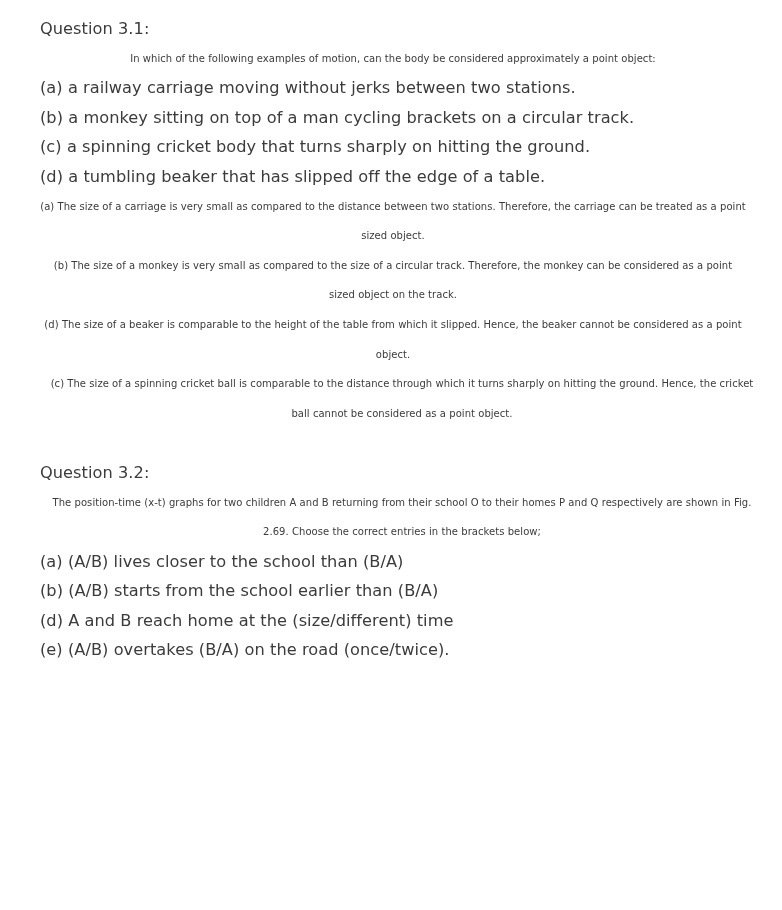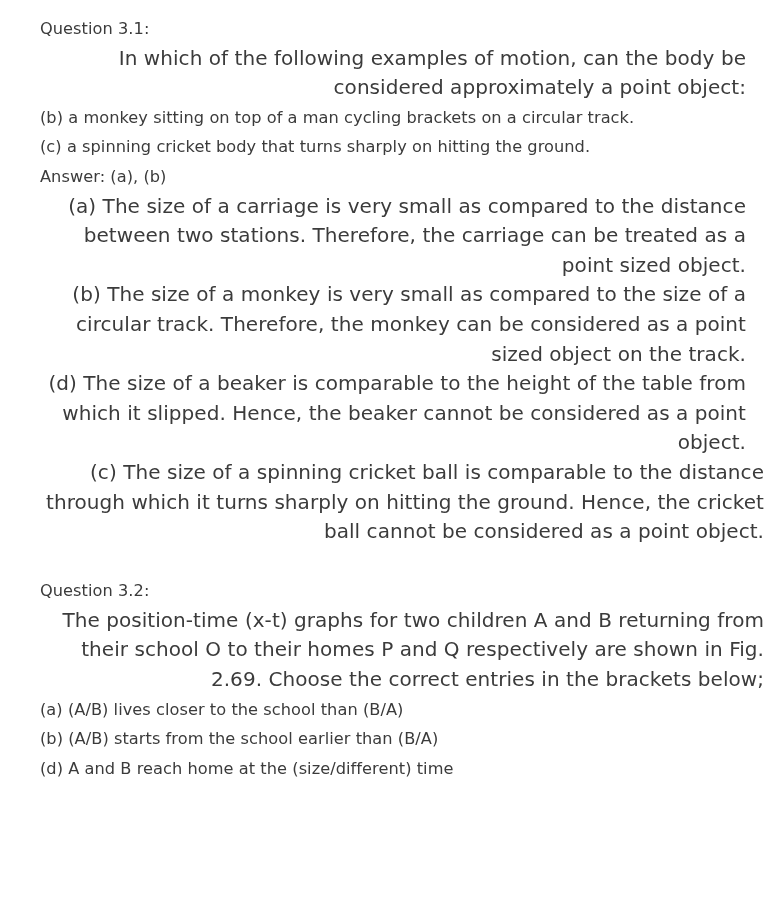--- a/index.html
+++ b/index.html
@@ -32,29 +32,29 @@
     line-height: 29.6px;
     letter-spacing: 0.05px;
     white-space: pre-wrap;
     margin: 0;
     padding: 0;
     color: #3b3b3b;
     font-weight: 400;
   }
   
   .para {
-    font-size: 20px;
+    font-size: 10px;
     line-height: 29.6px;
     letter-spacing: 0.05px;
     margin: 0;
     padding: 0;
     color: #3b3b3b;
     font-weight: 400;
     max-width: 706px;
-    text-align: right;
+    text-align: center;
   }
   .para.wide {
     max-width: 726px;
   }
   .spacer {
     height: 29.6px;
   }
   .tail {
     height: 96px;
   }
@@ -63,38 +63,40 @@
 <body>
 
 <div class="page">
 
   <div class="block">
 
     <div class="line">Question 3.1:</div>
 
     <div class="para">In which of the following examples of motion, can the body be considered approximately a point object:</div>
 
+    <div class="line">(a) a railway carriage moving without jerks between two stations.</div>
     <div class="line">(b) a monkey sitting on top of a man cycling brackets on a circular track.</div>
     <div class="line">(c) a spinning cricket body that turns sharply on hitting the ground.</div>
+    <div class="line">(d) a tumbling beaker that has slipped off the edge of a table.</div>
 
-    <div class="line">Answer: (a), (b)</div>
 
     <div class="para">(a) The size of a carriage is very small as compared to the distance between two stations. Therefore, the carriage can be treated as a point sized object.</div>
     <div class="para">(b) The size of a monkey is very small as compared to the size of a circular track. Therefore, the monkey can be considered as a point sized object on the track.</div>
     <div class="para">(d) The size of a beaker is comparable to the height of the table from which it slipped. Hence, the beaker cannot be considered as a point object.</div>
     <div class="para wide">(c) The size of a spinning cricket ball is comparable to the distance through which it turns sharply on hitting the ground. Hence, the cricket ball cannot be considered as a point object.</div>
   </div>
 
   <div class="spacer"></div>
 
   <div class="block">
 
     <div class="line">Question 3.2:</div>
 
     <div class="para wide">The position-time (x-t) graphs for two children A and B returning from their school O to their homes P and Q respectively are shown in Fig. 2.69. Choose the correct entries in the brackets below;</div>
 
     <div class="line">(a) (A/B) lives closer to the school than (B/A)</div>
     <div class="line">(b) (A/B) starts from the school earlier than (B/A)</div>
     <div class="line">(d) A and B reach home at the (size/different) time</div>
+    <div class="line">(e) (A/B) overtakes (B/A) on the road (once/twice).</div>
   </div>
 
   <div class="tail"></div>
 </div>
 
 </body></html>

